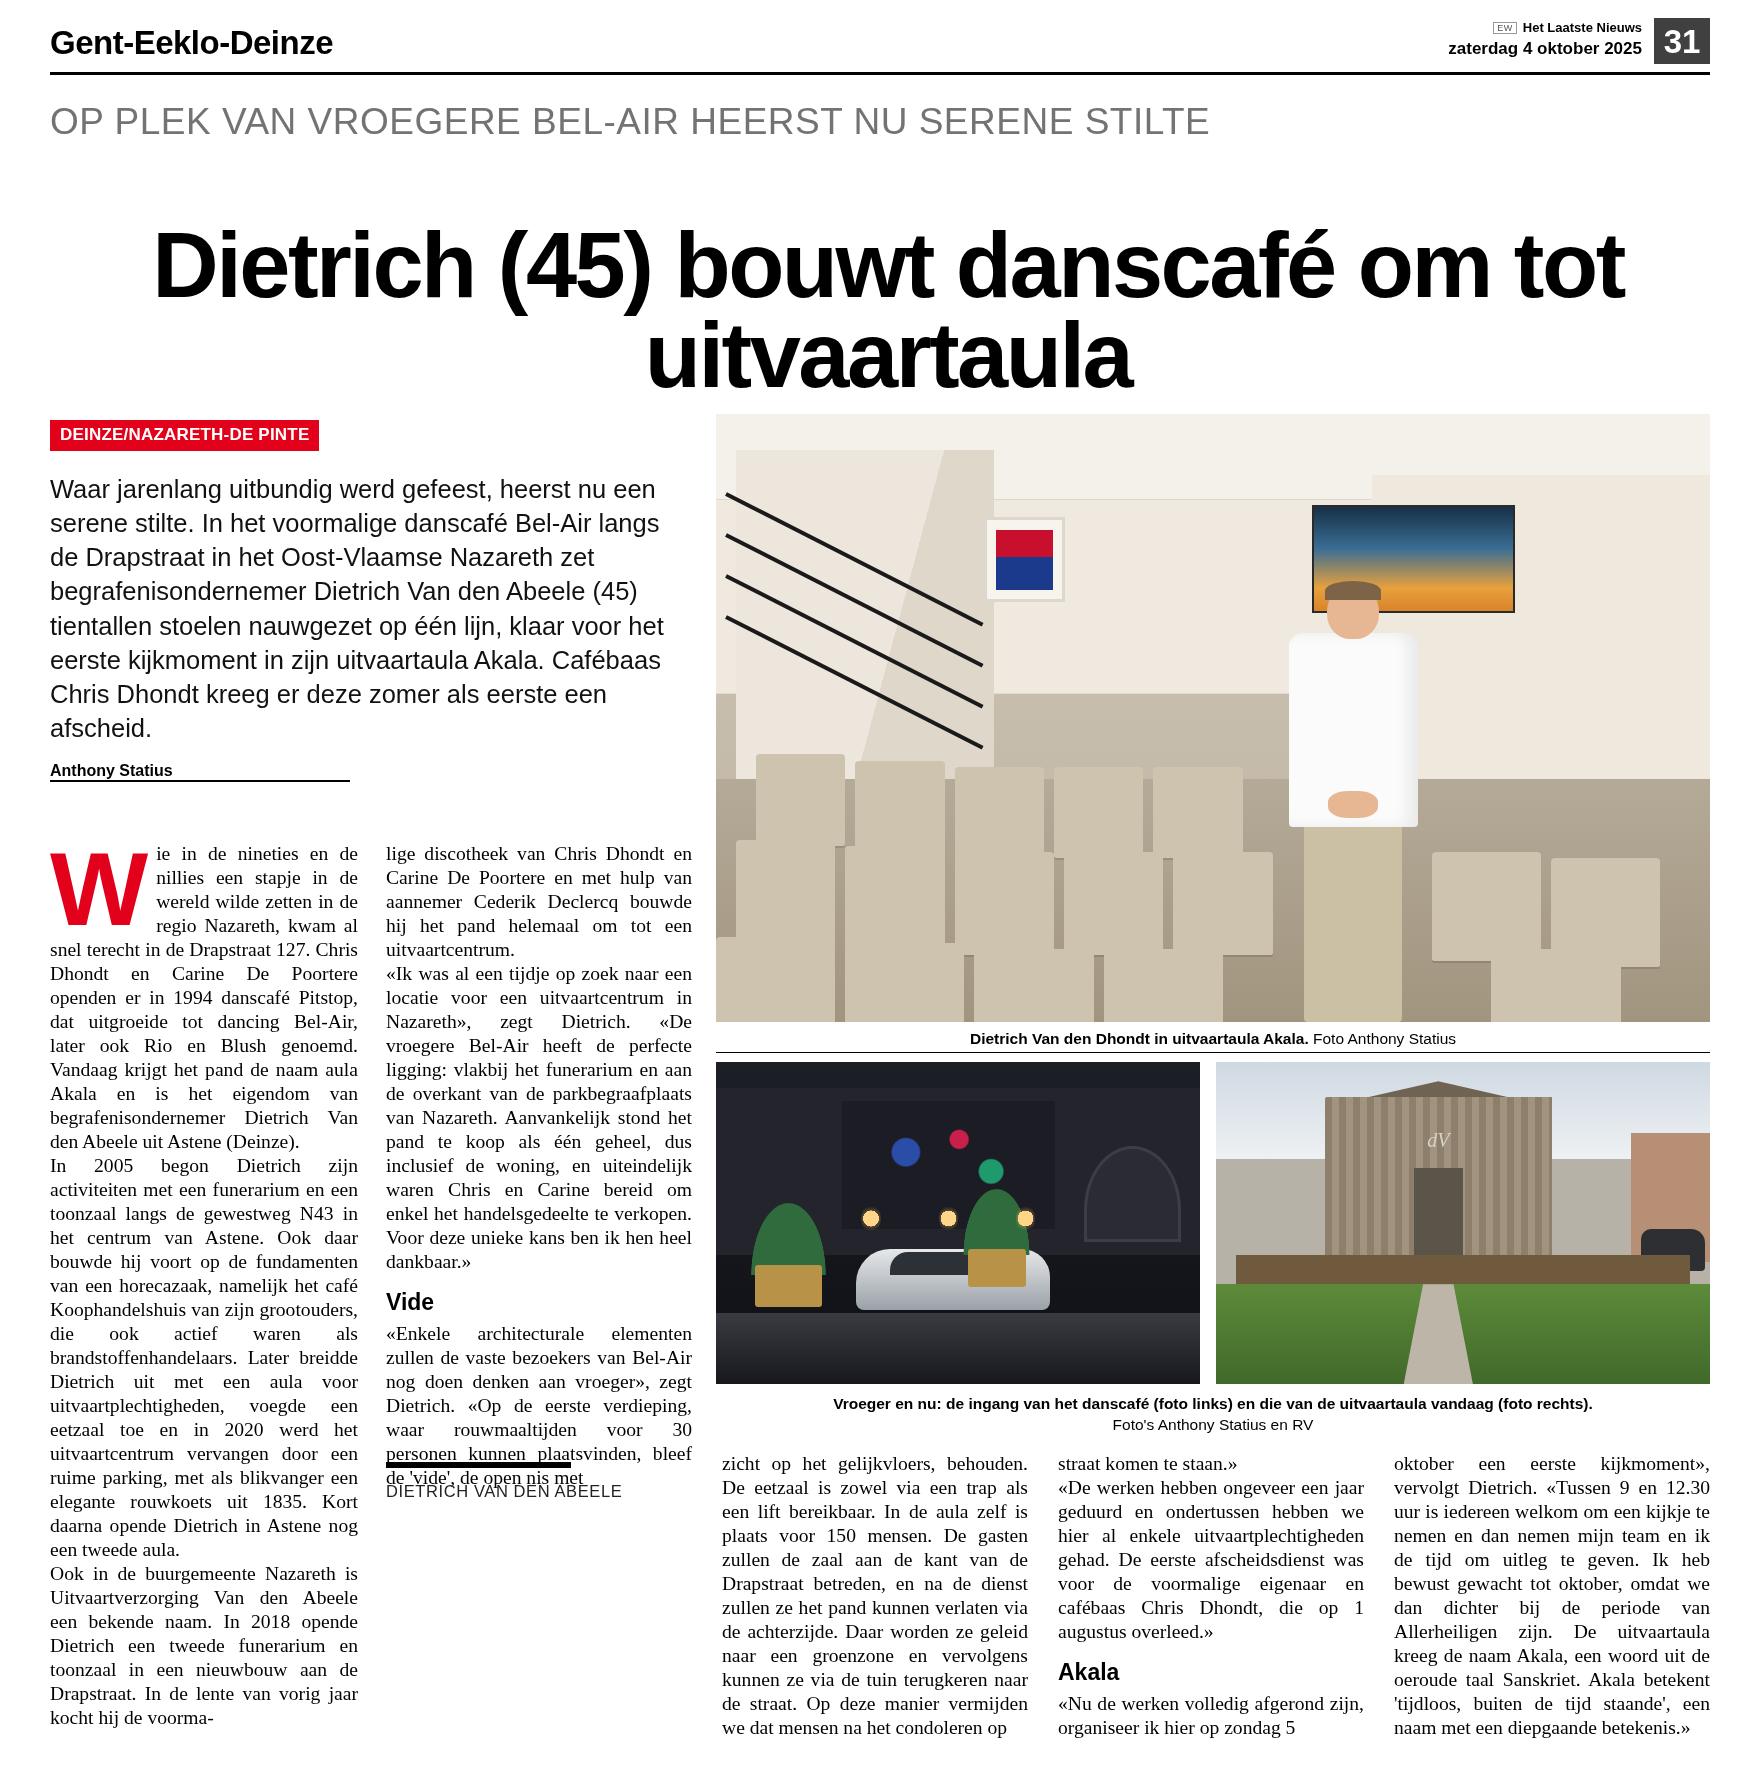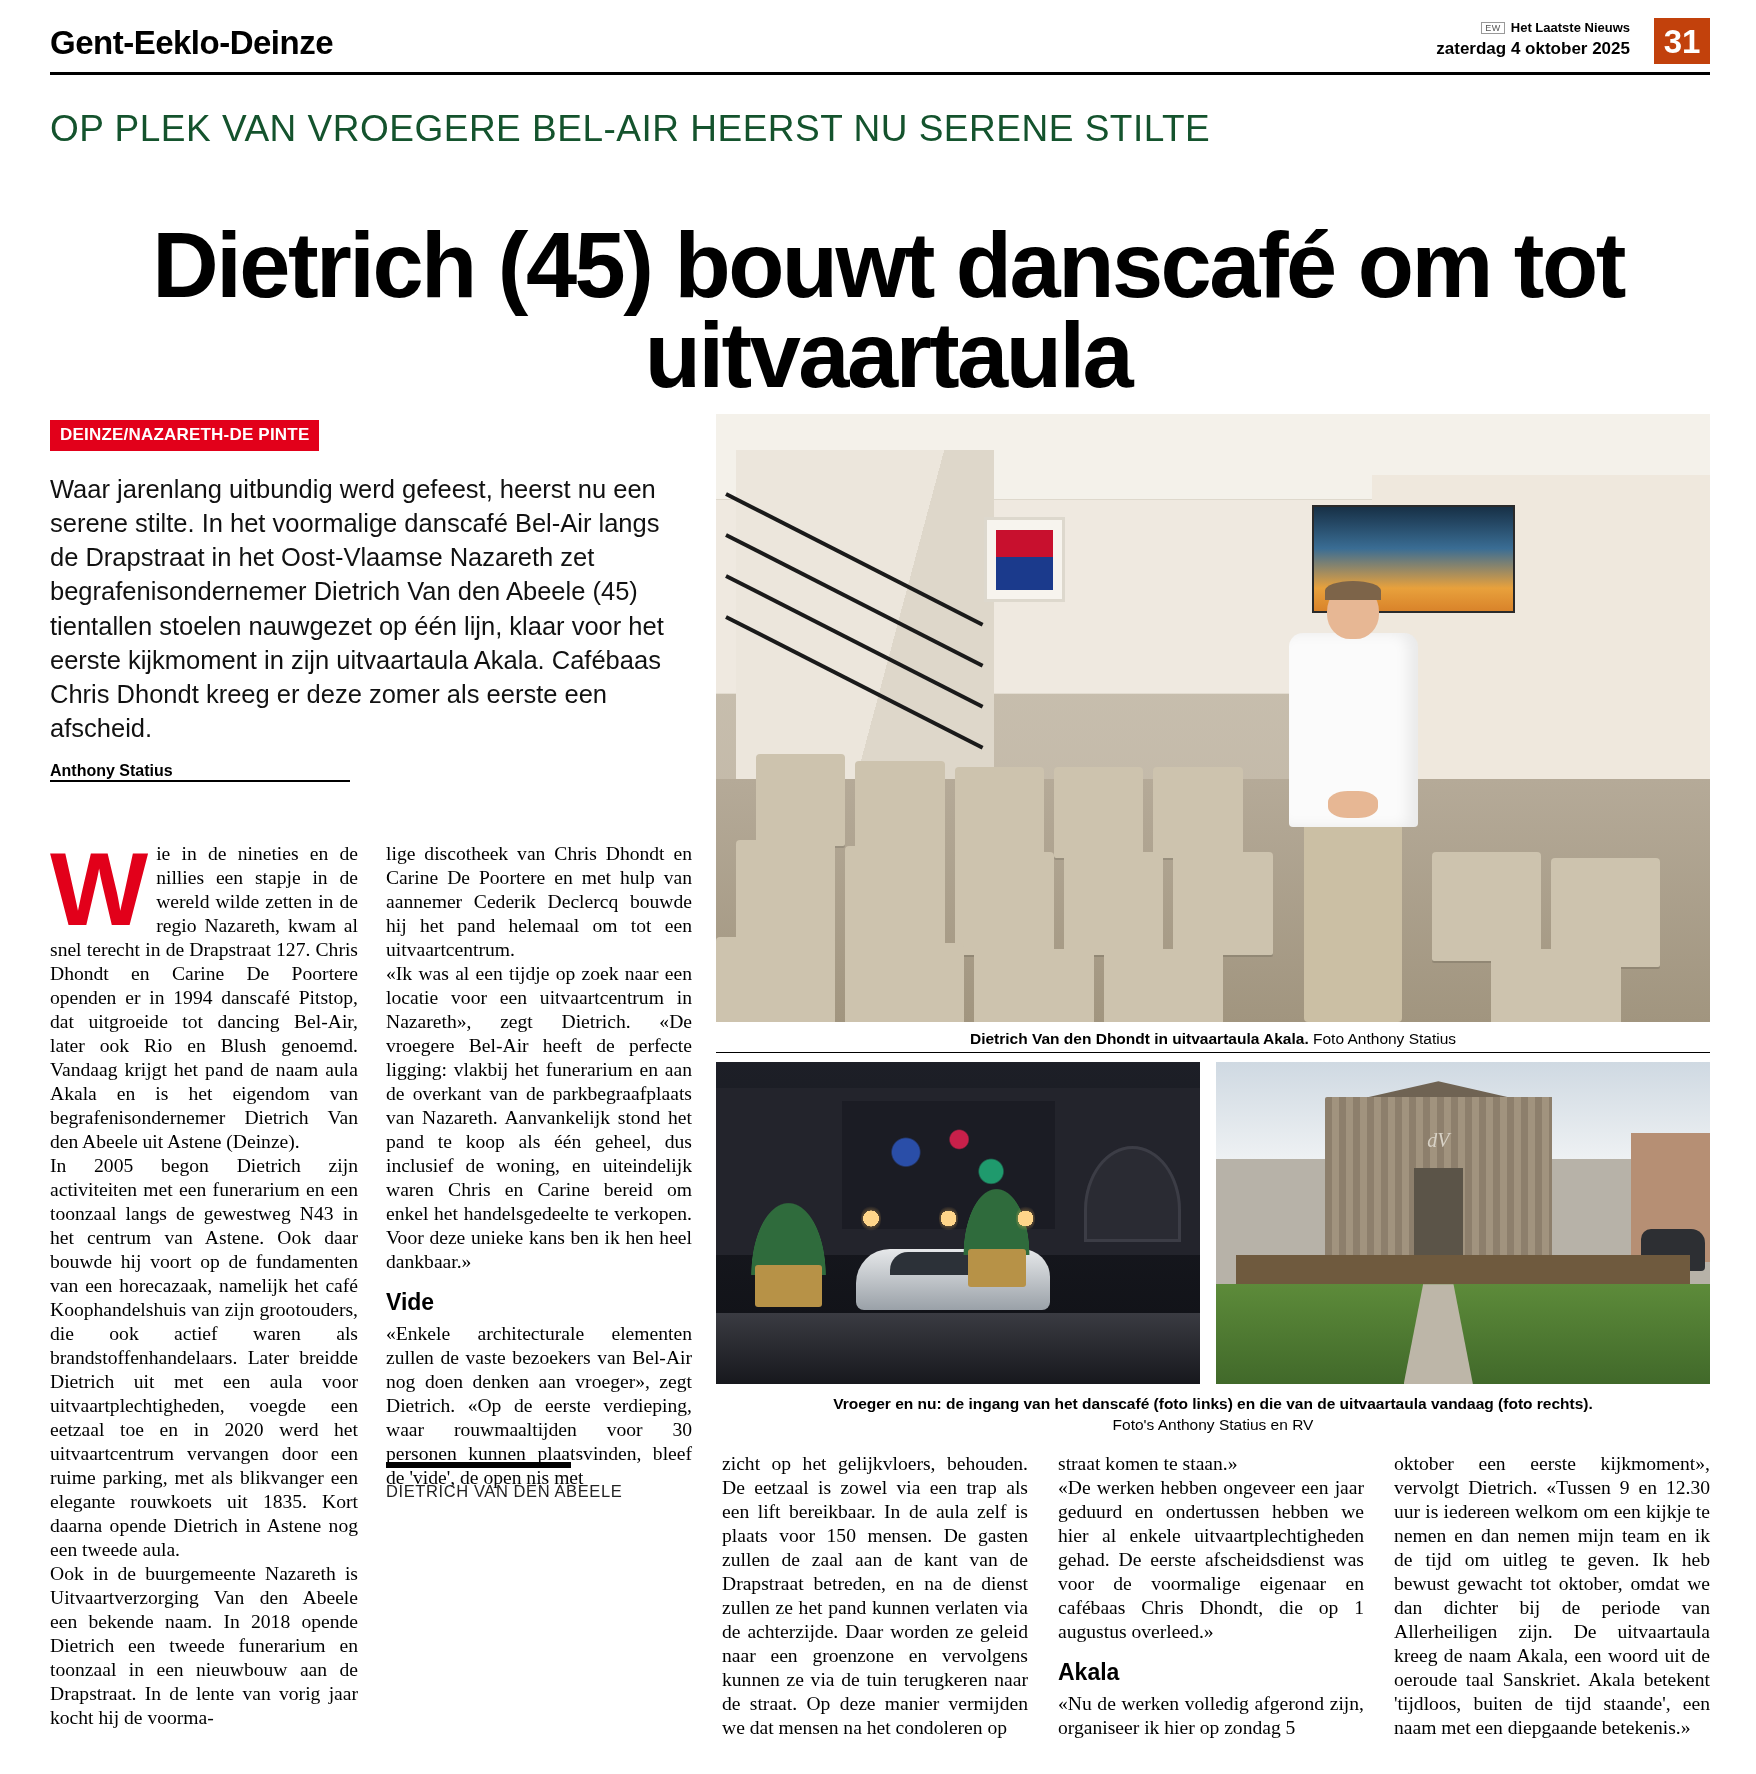--- a/index.html
+++ b/index.html
@@ -72,51 +72,50 @@
     color: #555;
     letter-spacing: 0.5px;
   }
   .mh-line2 {
     font-size: 17px;
     font-weight: bold;
     margin-top: 4px;
     color: #000;
   }
   .page-number {
-    background: #c2410c;
+    background: #404040;
     color: #fff;
     font-family: "Liberation Sans", sans-serif;
     font-weight: bold;
     font-size: 33px;
     width: 56px;
     height: 46px;
     display: flex;
     align-items: center;
     justify-content: center;
     line-height: 1;
-    margin-left: 12px;
   }
   .rule-top {
     position: absolute;
     left: 50px;
     top: 72px;
     width: 1660px;
     height: 3px;
     background: #000;
   }
 
   
   .kicker {
     position: absolute;
     left: 50px;
-    top: 108px;
+    top: 101px;
     font-family: "Liberation Sans", sans-serif;
     font-size: 37px;
     letter-spacing: 0.5px;
-    color: #14532d;
+    color: #737373;
     font-weight: 400;
   }
   .headline {
     position: absolute;
     left: 48px;
     top: 158px;
     width: 1680px;
     font-family: "Liberation Sans", sans-serif;
     font-weight: bold;
     font-size: 92px;

